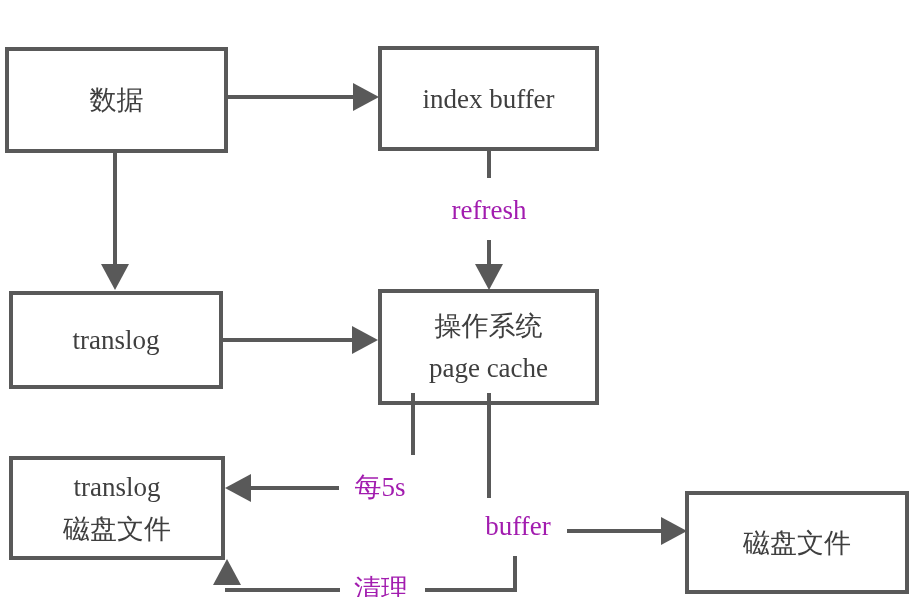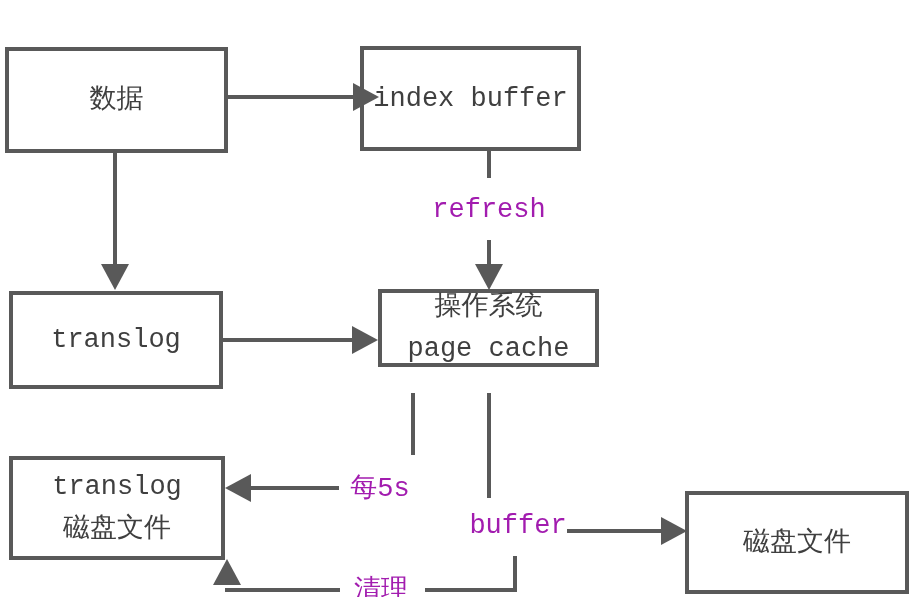--- a/index.html
+++ b/index.html
@@ -2,21 +2,21 @@
 <html><head>
 <meta charset="utf-8">
 <style>
   html, body { margin: 0; padding: 0; background: #ffffff; }
   #canvas {
     position: relative;
     width: 912px;
     height: 597px;
     background: #ffffff;
     overflow: hidden;
-    font-family: Liberation Mono, monospace;
+    font-family: Liberation Serif, serif;
   }
   .box {
     position: absolute;
     box-sizing: border-box;
     border: 4px solid #595959;
     background: #ffffff;
     color: #3f3f3f;
     font-size: 27px;
     line-height: 42px;
     display: flex;
@@ -35,23 +35,23 @@
   .lbl {
     position: absolute;
     color: #a21caf;
     font-size: 27px;
     white-space: nowrap;
     transform: translateX(-50%);
   }
 
   
   #box-data          { left: 5px;   top: 47px;  width: 223px; height: 106px; }
-  #box-index-buffer  { left: 360px; top: 46px;  width: 221px; height: 105px; }
+  #box-index-buffer  { left: 378px; top: 46px;  width: 221px; height: 105px; }
   #box-translog      { left: 9px;   top: 291px; width: 214px; height: 98px;  }
-  #box-page-cache    { left: 378px; top: 289px; width: 221px; height: 78px; }
+  #box-page-cache    { left: 378px; top: 289px; width: 221px; height: 116px; }
   #box-translog-disk { left: 9px;   top: 456px; width: 216px; height: 104px; }
   #box-disk-file     { left: 685px; top: 491px; width: 224px; height: 103px; }
 
   
   #ln-data-ib   { left: 227px; top: 95px;  width: 128px; }
   #ah-data-ib   { left: 353px; top: 83px;  }
   
   #ln-data-tl   { left: 113px; top: 153px; height: 113px; }
   #ah-data-tl   { left: 101px; top: 264px; }
   

